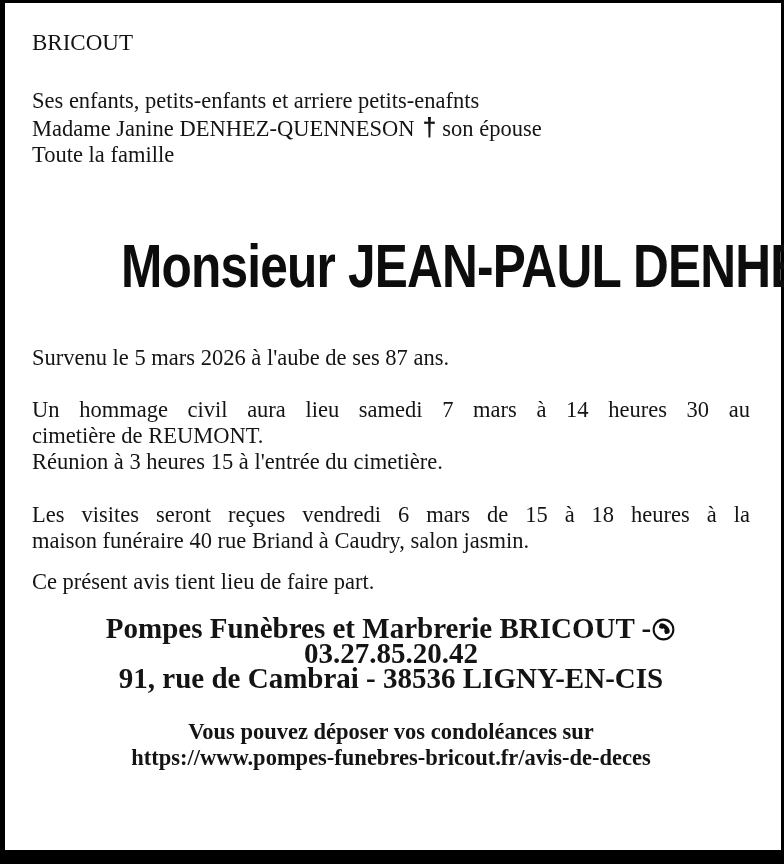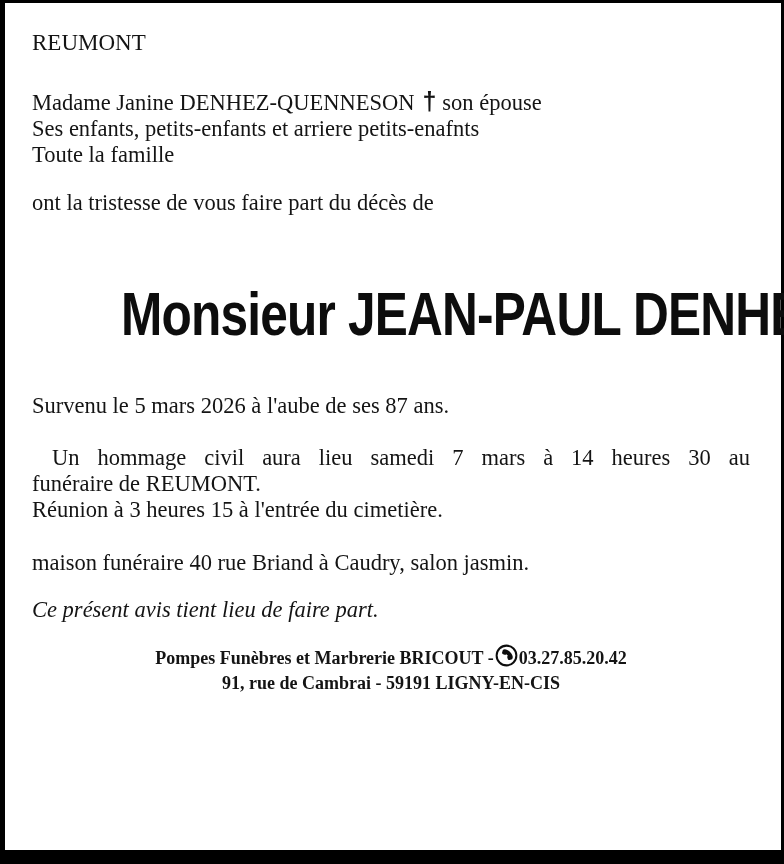--- a/index.html
+++ b/index.html
@@ -59,33 +59,32 @@
     font-size: 62px;
     letter-spacing: -1px;
     transform: scaleX(0.80);
     transform-origin: center;
     color: #0d0d0d;
   }
 
   .survenu { margin-top: 44px; }
   .ceremony-block { margin-top: 26px; }
   .visits-block { margin-top: 27px; }
-  .closing-line { margin-top: 21px; font-style: italic; }
+  .closing-line { margin-top: 15px; }
 
   .just {
     text-align: justify;
     text-align-last: justify;
-    margin-left: 20px;
   }
 
   .bold-block {
     margin-top: 21px;
     font-weight: bold;
     text-align: center;
-    font-size: 18px;
+    font-size: 29px;
     line-height: 25px;
   }
   .condolences-block {
     margin-top: 28px;
     font-weight: bold;
     text-align: center;
     font-size: 22.5px;
     line-height: 26px;
   }
   .phone-icon-svg {
@@ -96,56 +95,60 @@
 </head>
 <body>
 
 <div class="edge edge-top"></div>
 <div class="edge edge-left"></div>
 <div class="edge edge-right"></div>
 <div class="edge edge-bottom"></div>
 
 <div class="content">
 
-  <div class="body-text commune">REUMONT</div>
+  <div class="body-text commune">BRICOUT</div>
 
   <div class="family-block">
+    <div class="body-text">Ses enfants, petits-enfants et arriere petits-enafnts</div>
     <div class="body-text">
       <span>Madame Janine DENHEZ-QUENNESON</span><span class="cross">†</span><span>son épouse</span>
     </div>
-    <div class="body-text">Ses enfants, petits-enfants et arriere petits-enafnts</div>
     <div class="body-text">Toute la famille</div>
   </div>
 
-  <div class="body-text announcement">ont la tristesse de vous faire part du décès de</div>
 
   <div class="title-wrap">
     <span class="deceased-name">Monsieur JEAN-PAUL DENHEZ</span>
   </div>
 
   <div class="body-text survenu">Survenu le 5 mars 2026 à l'aube de ses 87 ans.</div>
 
   <div class="ceremony-block">
     <div class="body-text just">Un hommage civil aura lieu samedi 7 mars à 14 heures 30 au</div>
-    <div class="body-text">funéraire de REUMONT.</div>
+    <div class="body-text">cimetière de REUMONT.</div>
     <div class="body-text">Réunion à 3 heures 15 à l'entrée du cimetière.</div>
   </div>
 
   <div class="visits-block">
+    <div class="body-text just">Les visites seront reçues vendredi 6 mars de 15 à 18 heures à la</div>
     <div class="body-text">maison funéraire 40 rue Briand à Caudry, salon jasmin.</div>
   </div>
 
   <div class="body-text closing-line">Ce présent avis tient lieu de faire part.</div>
 
   <div class="bold-block">
     <div>
       <span>Pompes Funèbres et Marbrerie BRICOUT -</span><svg class="phone-icon-svg" width="23" height="23" viewBox="0 0 24 24">
         <circle cx="12" cy="12" r="10.3" fill="none" stroke="#0d0d0d" stroke-width="2.1"></circle>
         <g transform="rotate(45 12 12)">
           <path d="M5.2 10.6 c0-2.2 3-3.8 6.8-3.8 s6.8 1.6 6.8 3.8 l-1.3 2.4 c-.4.7-1.3 1-2 .6 l-1.5-.8 c-.6-.3-1-1-.9-1.7 -0.7-.15-1.5-.15-2.2 0 .1.7-.3 1.4-.9 1.7 l-1.5.8 c-.7.4-1.6.1-2-.6 Z" fill="#0d0d0d"></path>
         </g>
       </svg><span>03.27.85.20.42</span>
     </div>
-    <div>91, rue de Cambrai - 59191 LIGNY-EN-CIS</div>
+    <div>91, rue de Cambrai - 38536 LIGNY-EN-CIS</div>
   </div>
 
+  <div class="condolences-block">
+    <div>Vous pouvez déposer vos condoléances sur</div>
+    <div>https://www.pompes-funebres-bricout.fr/avis-de-deces</div>
+  </div>
 
 </div>
 
 </body></html>

